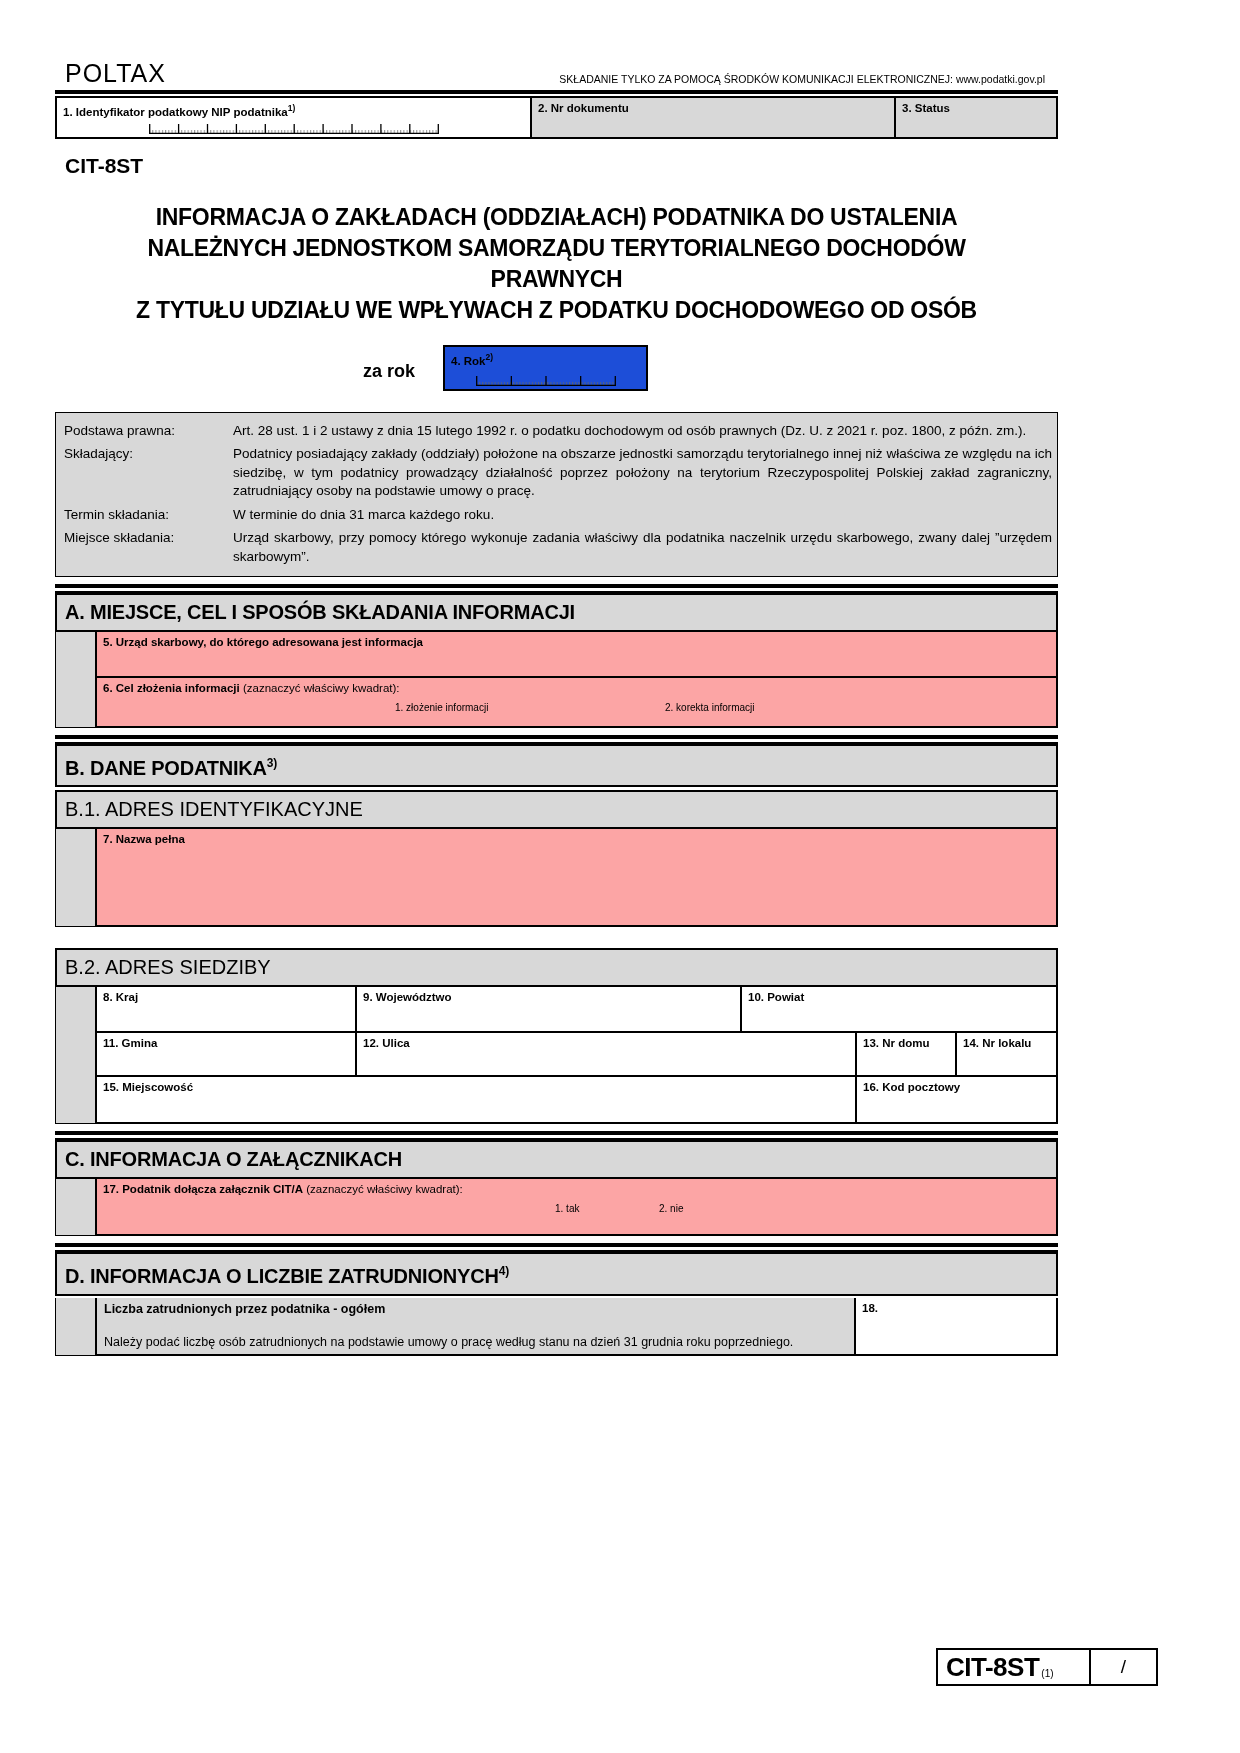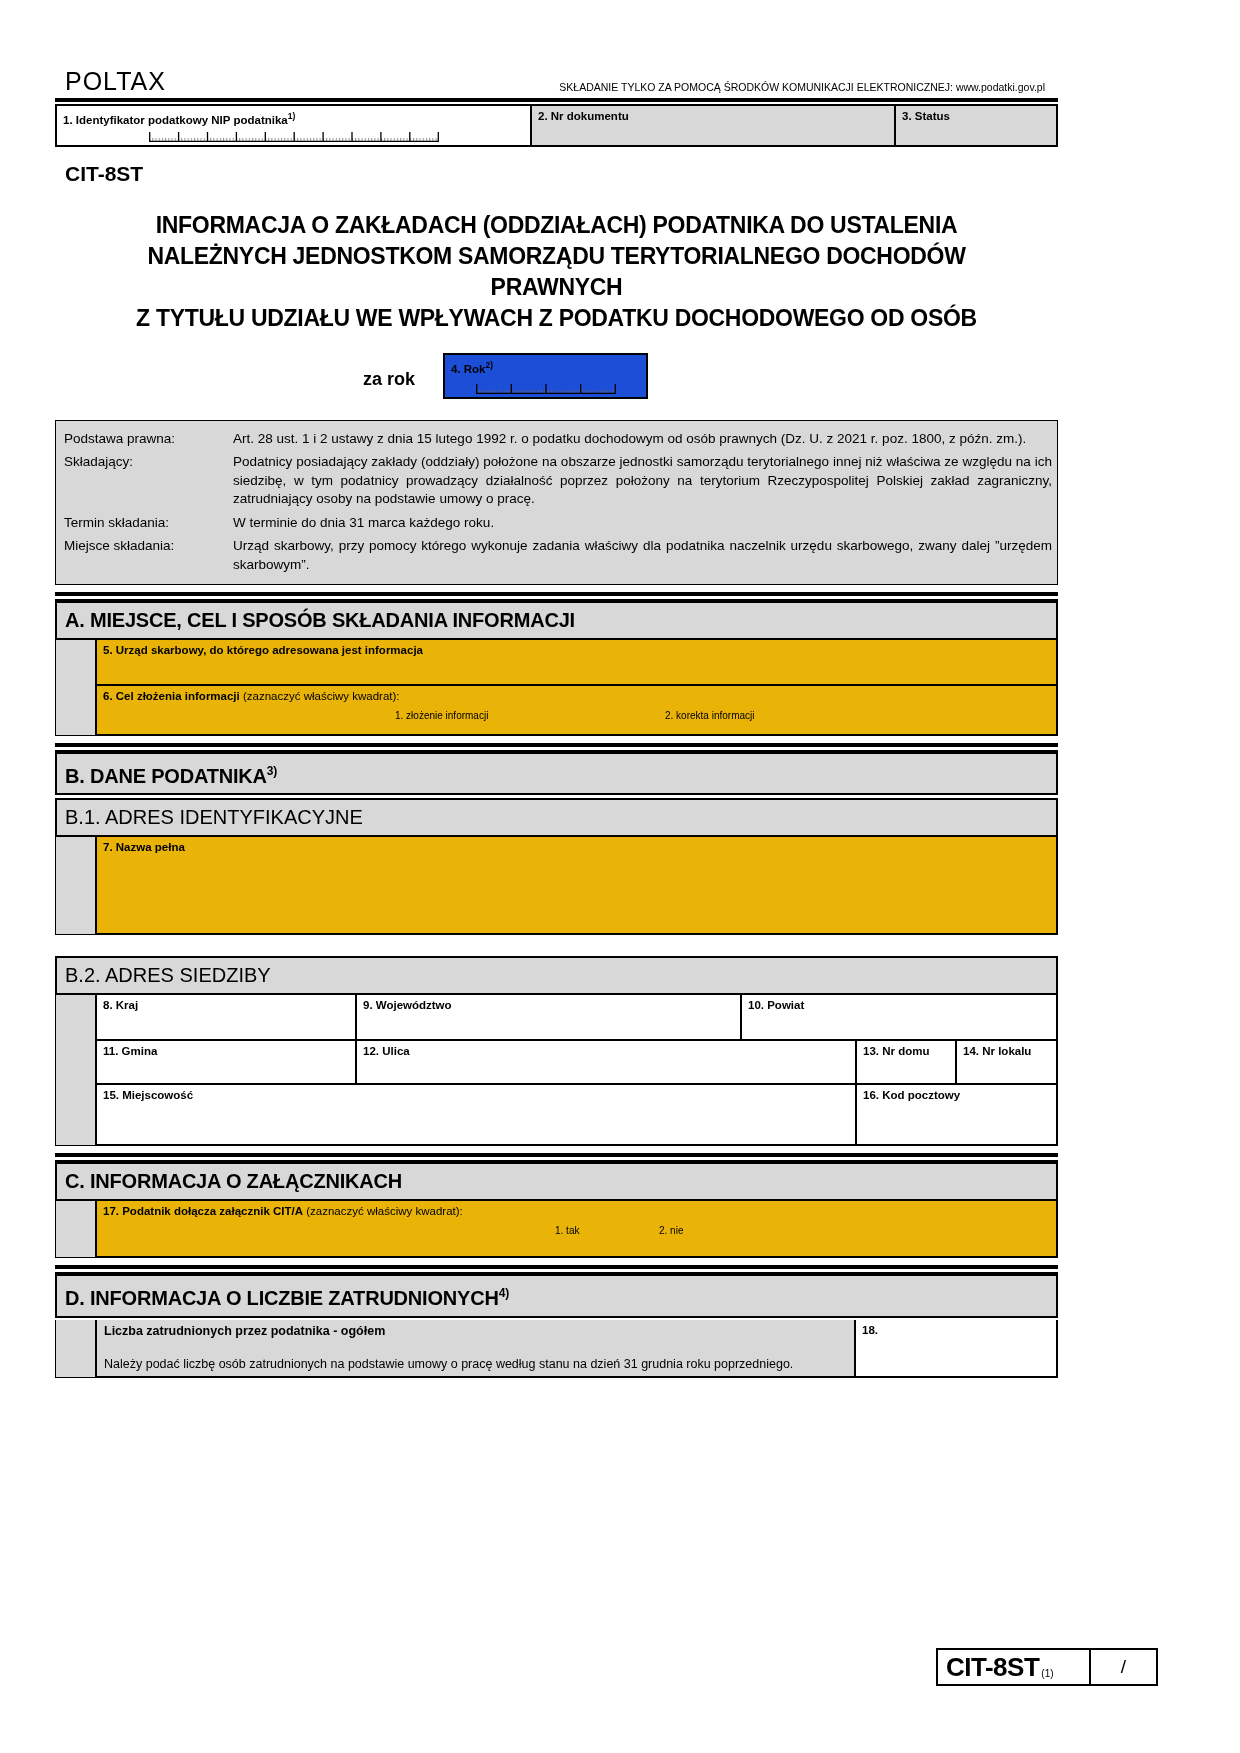--- a/index.html
+++ b/index.html
@@ -1,18 +1,18 @@
 <!DOCTYPE html>
 <html><head>
 <meta charset="utf-8">
 <style>
   * { margin:0; padding:0; box-sizing:border-box; }
   html,body { background:#fff; }
   body { width:1240px; height:1753px; position:relative; font-family:"Liberation Sans", sans-serif; color:#000; }
-  .form { position:absolute; left:55px; top:16px; width:1003px; }
+  .form { position:absolute; left:55px; top:8px; width:1003px; }
 
   .topbar { padding-top:46px; height:80px; display:flex; justify-content:space-between; align-items:flex-end; padding-right:13px; }
   .brand { font-size:25px; letter-spacing:1px; padding-left:10px; }
   .notice { font-size:10.5px; padding-bottom:3px; }
 
   .thickline { height:4px; background:#000; margin-top:2px; margin-bottom:2px; }
 
   .toprow { display:flex; border:2px solid #000; height:43px; }
   .cell { position:relative; padding:3px 6px; background:#fff; }
   .c1 { width:473px; }
@@ -41,41 +41,41 @@
 
   .bar { border:2px solid #000; background:#d8d8d8; padding:6px 8px; font-size:20px; line-height:23px; }
   .bar.bold { font-weight:bold; letter-spacing:-0.2px; }
   .bar.light { font-weight:normal; }
   .bar sup { font-size:12px; }
   .mt3 { margin-top:3px; }
   .mt5 { margin-top:21px; }
 
   .frow { display:flex; align-items:stretch; }
   .strip { width:40px; background:#d8d8d8; border-left:1px solid #000; border-bottom:1px solid #000; }
-  .fcol { flex:1; border:2px solid #000; border-top:none; background:#eab308; }
+  .fcol { flex:1; border:2px solid #000; border-top:none; background:#fca5a5; }
 
   .field { position:relative; padding:3px 6px; }
   .field + .field { border-top:2px solid #000; }
   .f5 { height:44px; }
   .f6 { height:50px; }
   .f7 { height:96px; }
   .f17 { height:55px; }
 
   .opts { position:relative; height:26px; font-size:10px; }
   .opt { position:absolute; top:7px; white-space:nowrap; }
   .opt-a1 { left:292px; }
   .opt-a2 { left:562px; }
   .opt-c1 { left:452px; }
   .opt-c2 { left:556px; }
 
   .grow { display:flex; }
   .grow + .grow { border-top:2px solid #000; }
   .gcell { position:relative; padding:3px 6px; background:#fff; }
   .gcell + .gcell { border-left:2px solid #000; }
-  .r1 { height:44px; } .r2 { height:44px; } .r3 { height:61px;justify-content:flex-end; }
+  .r1 { height:44px; } .r2 { height:44px; } .r3 { height:47px;justify-content:flex-end; }
   .w8 { width:258px; } .w9 { width:385px; } .w10 { flex:1; }
   .w11 { width:258px; } .w12 { width:500px; } .w13 { width:100px; } .w14 { flex:1; }
   .w15 { width:758px; } .w16 { flex:1; }
 
   .drow { display:flex; }
   .dleft { flex:1; background:#d8d8d8; padding:4px 7px 5px 7px; display:flex; flex-direction:column; justify-content:space-between; min-height:56px; }
   .dbold { font-weight:bold; font-size:12.5px; }
   .dnote { font-size:12.5px; }
   .dright { width:202px; border-left:2px solid #000; background:#fff; padding:3px 6px; }
 

